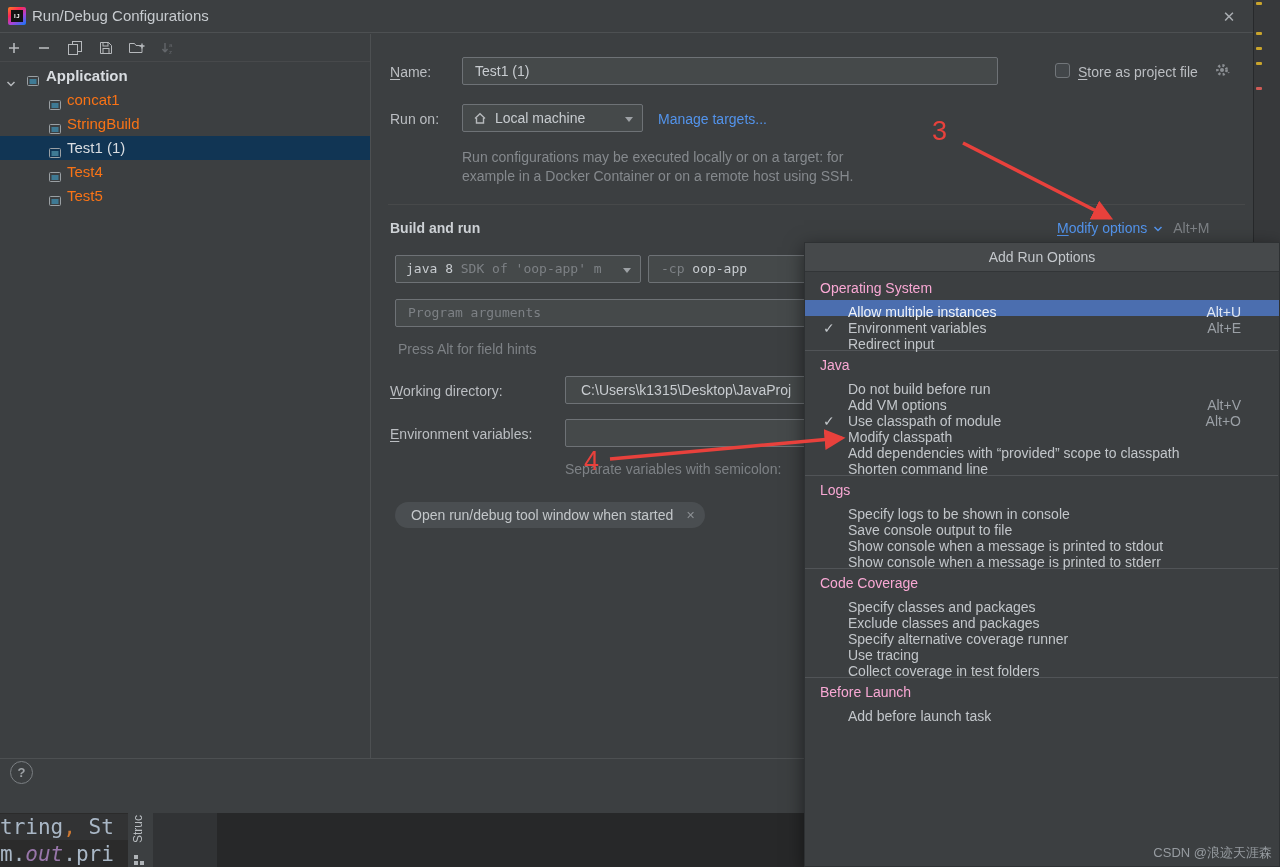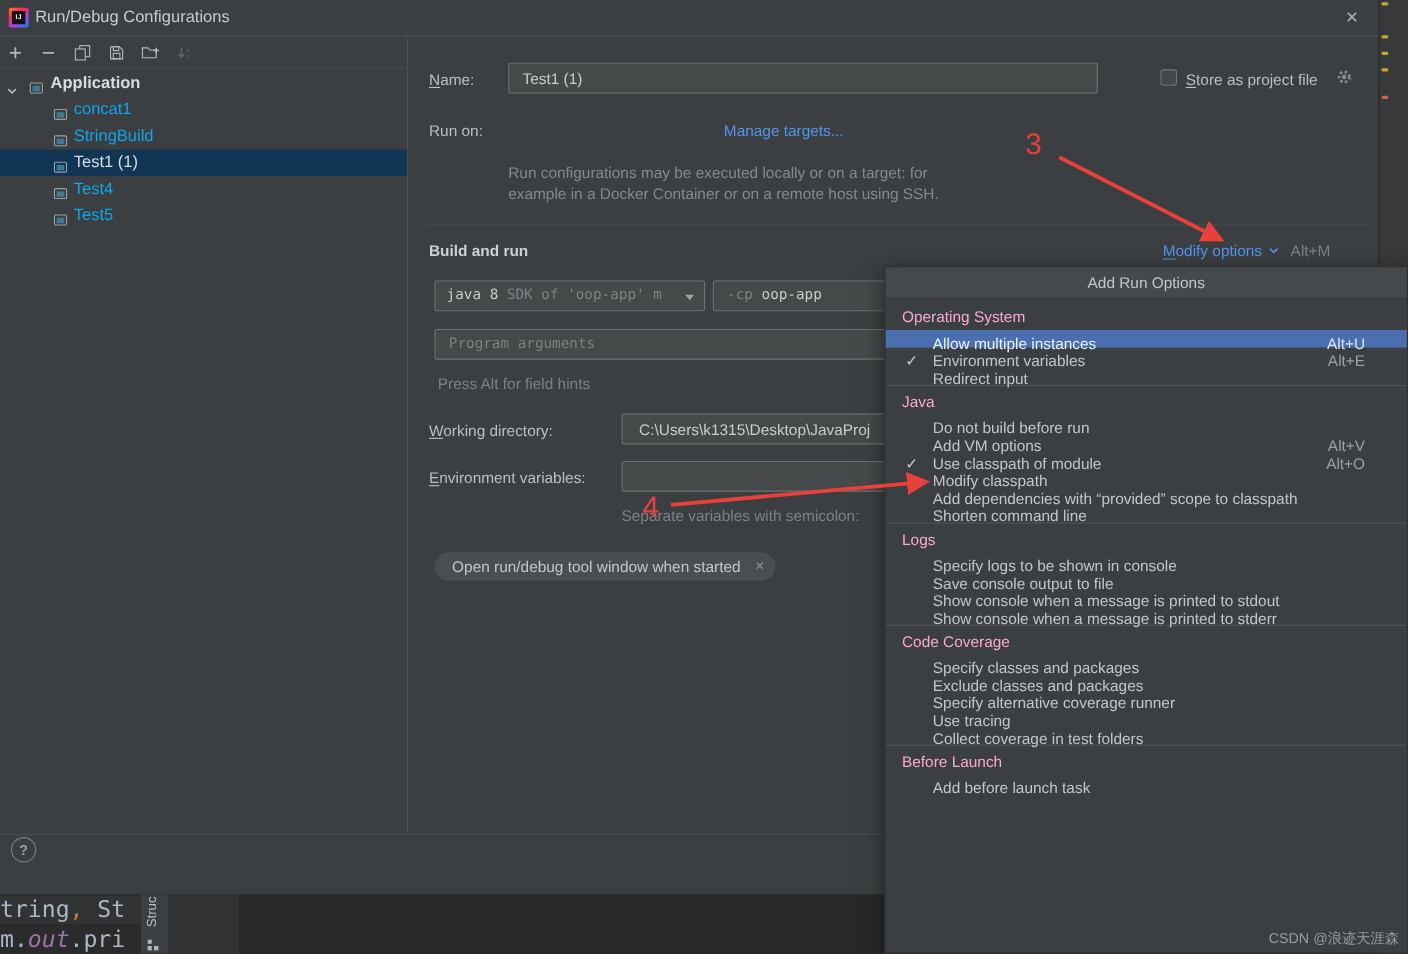--- a/index.html
+++ b/index.html
@@ -23,21 +23,21 @@
 
   
   #right-strip { left:1253px; top:0; width:27px; height:867px; background:#37393b; border-left:1px solid #27292b; }
   .stripe-mark { position:absolute; left:2px; width:6px; height:3px; border-radius:1px; }
 
   
   #sidebar { left:0; top:34px; width:371px; height:724px; border-right:1px solid #4d5052; background:#3c3f41; }
   #side-toolbar { position:absolute; left:0; top:0; width:100%; height:28px; border-bottom:1px solid #47494b; }
   .tb-icon { position:absolute; top:6px; width:16px; height:16px; cursor:pointer; }
   #tree { position:absolute; left:0; top:30px; width:100%; }
-  .tree-row { position:relative; height:24px; line-height:24px; font-size:15px; color:#0ea5e9; cursor:pointer; white-space:nowrap; }
+  .tree-row { position:relative; height:24px; line-height:24px; font-size:15px; color:#f97316; cursor:pointer; white-space:nowrap; }
   .tree-row.selected { background:#113554; color:#d9dde1; }
   .tree-row .chev { position:absolute; left:6px; top:7px; }
   .tree-row .app-ic { position:absolute; top:6px; }
   .tree-row.root { font-weight:bold; color:#d8dce0; }
   .tree-row.root .app-ic { left:26px; }
   .tree-row.root .lbl { margin-left:46px; }
   .tree-row.child .app-ic { left:48px; }
   .tree-row.child .lbl { margin-left:67px; }
   #edit-templates { left:8px; top:724px; font-size:14px; color:#5394ec; cursor:pointer; }
 
@@ -189,20 +189,29 @@
   <div id="store-checkbox" class="abs"></div>
   <div class="abs flabel" style="left:1078px;top:64px"><span class="mn">S</span><span>tore as project file</span></div>
   <span class="abs" style="left:1215px;top:62px">
     <svg width="16" height="16">
         <circle cx="7" cy="8" r="4.6" fill="none" stroke="#8b8f93" stroke-width="2.6" stroke-dasharray="2.1 2.2"></circle>
         <circle cx="7" cy="8" r="2" fill="#8b8f93"></circle>
         <path d="M13 10l1.6 0-0.8 1.4z" fill="#8b8f93"></path>
       </svg></span>
 
   <div class="abs flabel" style="left:390px;top:111px">Run on:</div>
+  <div class="abs field" style="left:462px;top:104px;width:181px;height:28px">
+    <span class="abs" style="left:10px;top:6px">
+      <svg width="14" height="14">
+          <path d="M2 7.5L7 2.8l5 4.7" fill="none" stroke="#b6b9bc" stroke-width="1.4"></path>
+          <path d="M3.5 7v5h7V7" fill="none" stroke="#b6b9bc" stroke-width="1.4"></path>
+        </svg></span>
+    <span class="val" style="padding-left:32px">Local machine</span>
+    <span class="caret-down"></span>
+  </div>
   <div class="abs link" style="left:658px;top:111px">Manage targets...</div>
 
   <div id="desc1" class="abs" style="left:462px;top:149px">Run configurations may be executed locally or on a target: for</div>
   <div id="desc2" class="abs" style="left:462px;top:168px">example in a Docker Container or on a remote host using SSH.</div>
 
   <div id="build-sep" class="abs"></div>
   <div id="build-label" class="abs">Build and run</div>
 
   <div id="modify-row" class="abs">
     <span class="link"><span class="mn">M</span><span>odify options</span></span>

